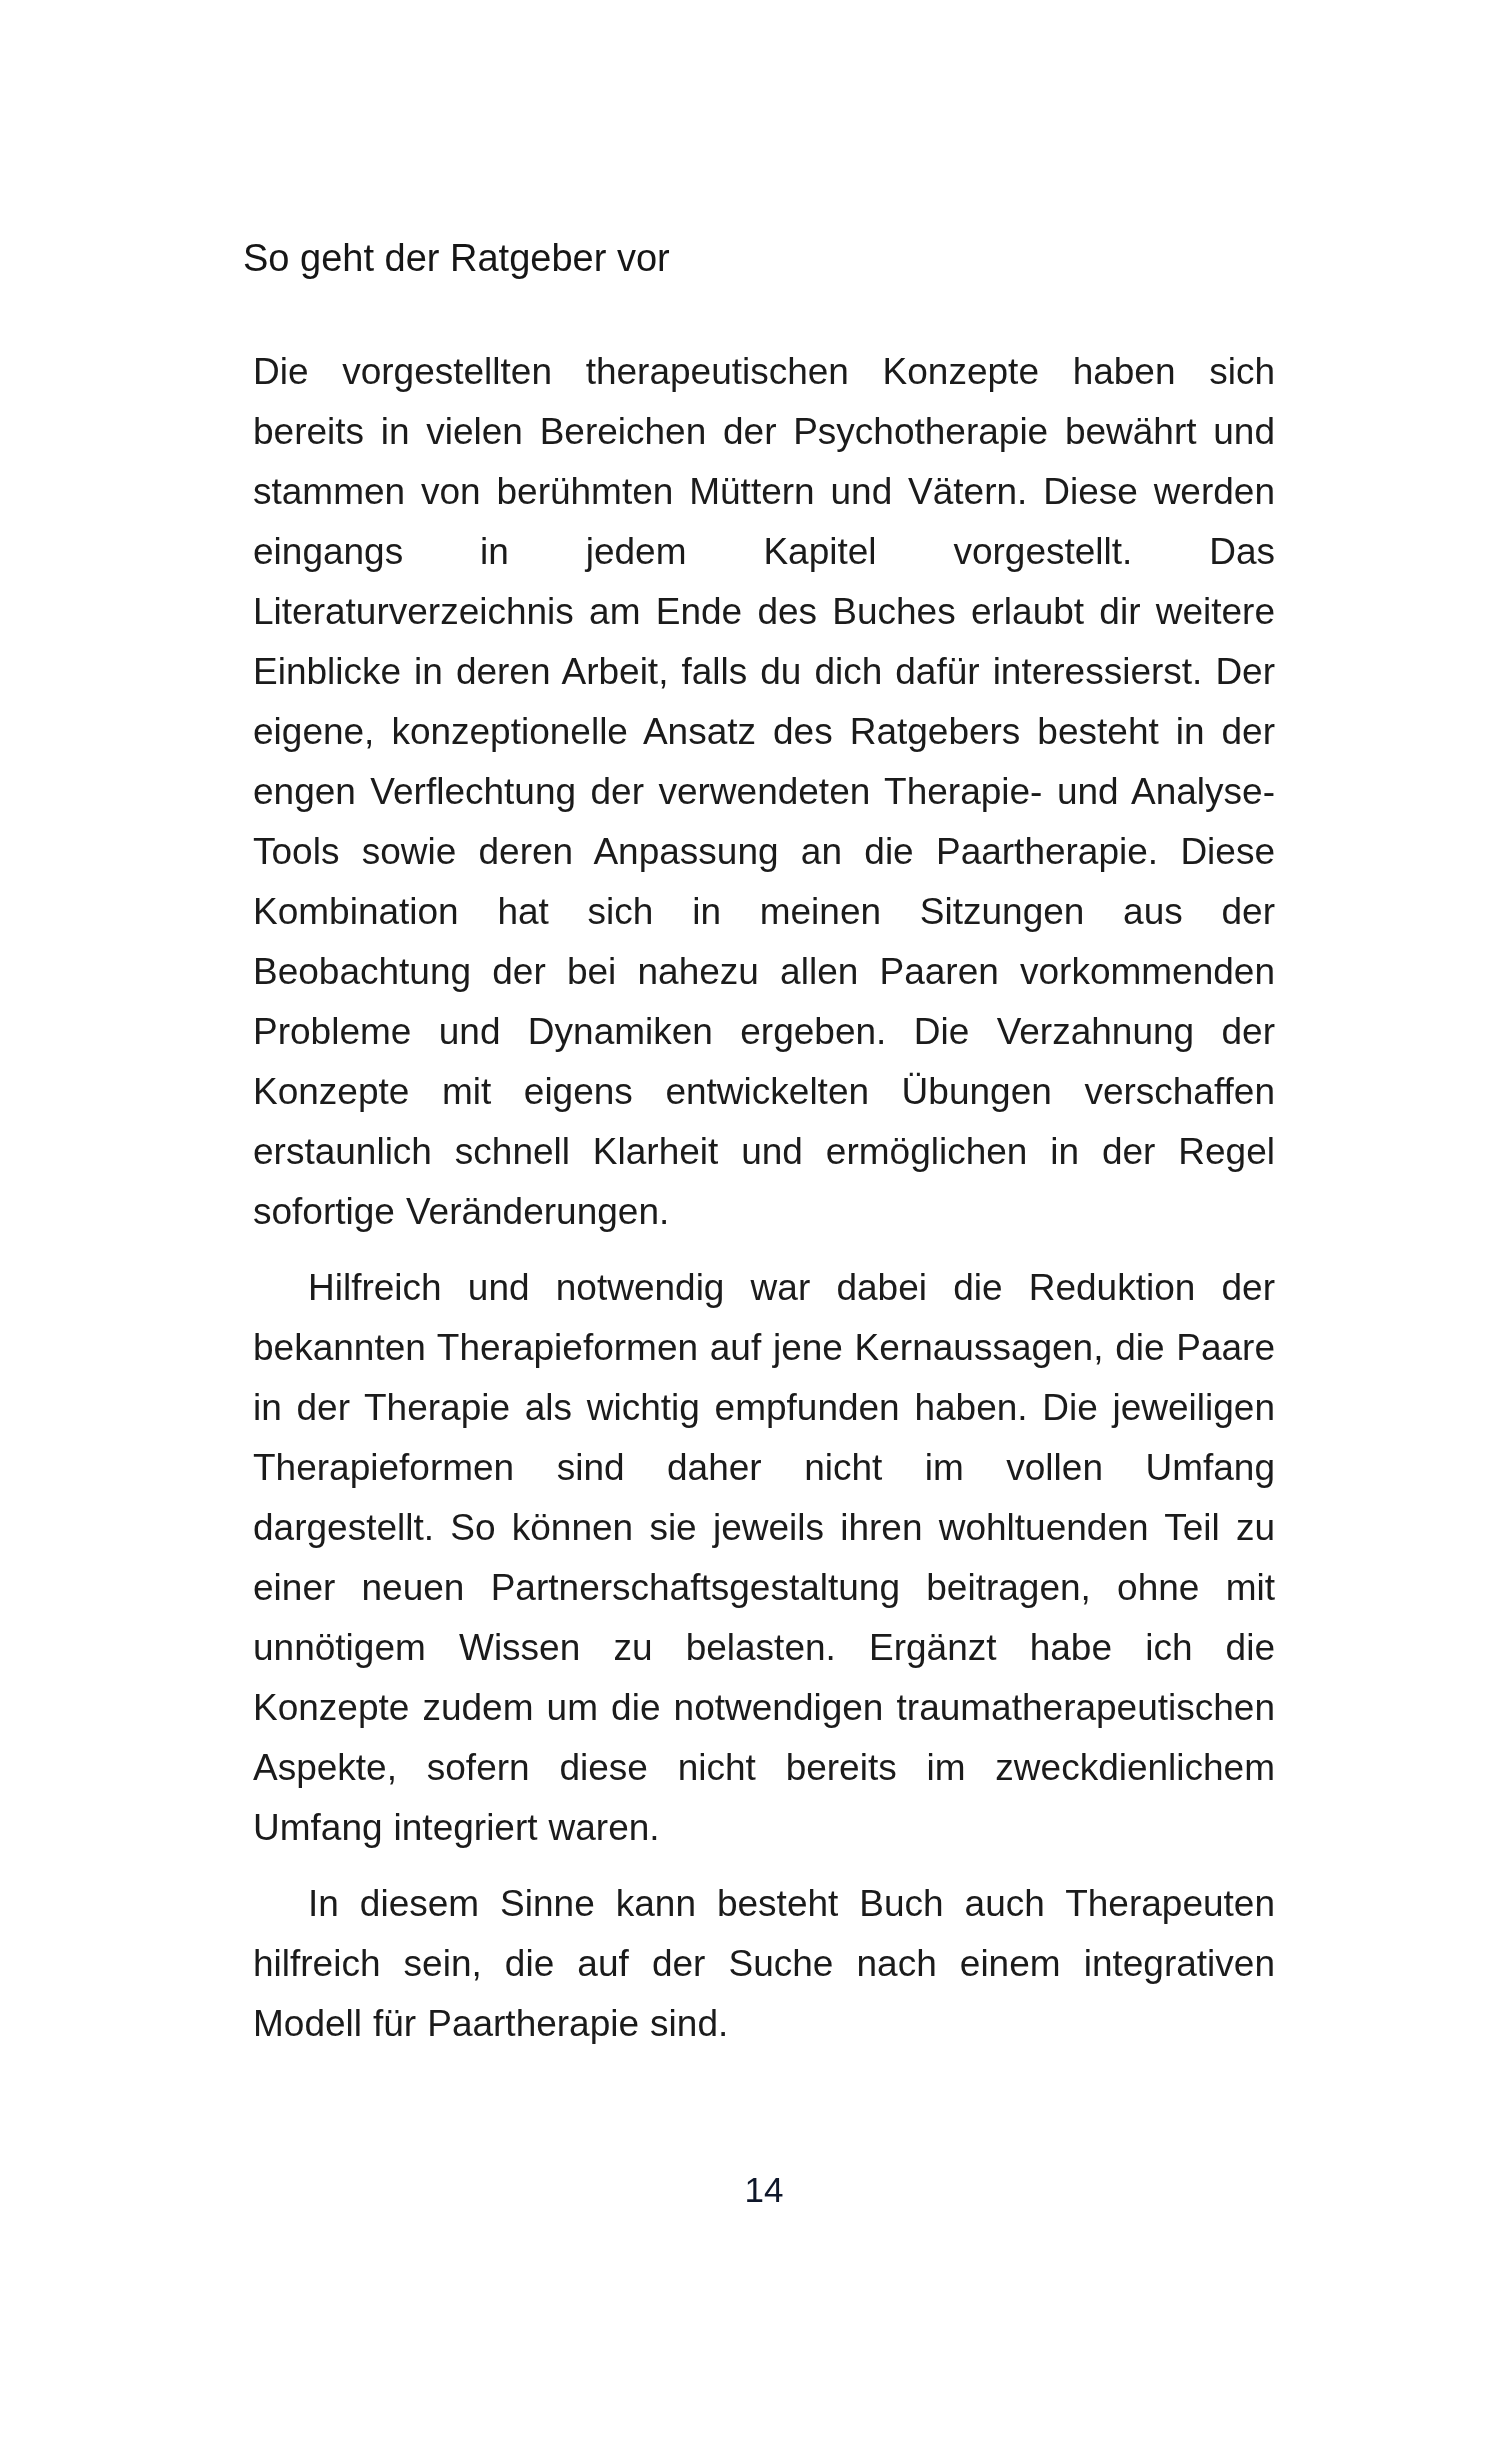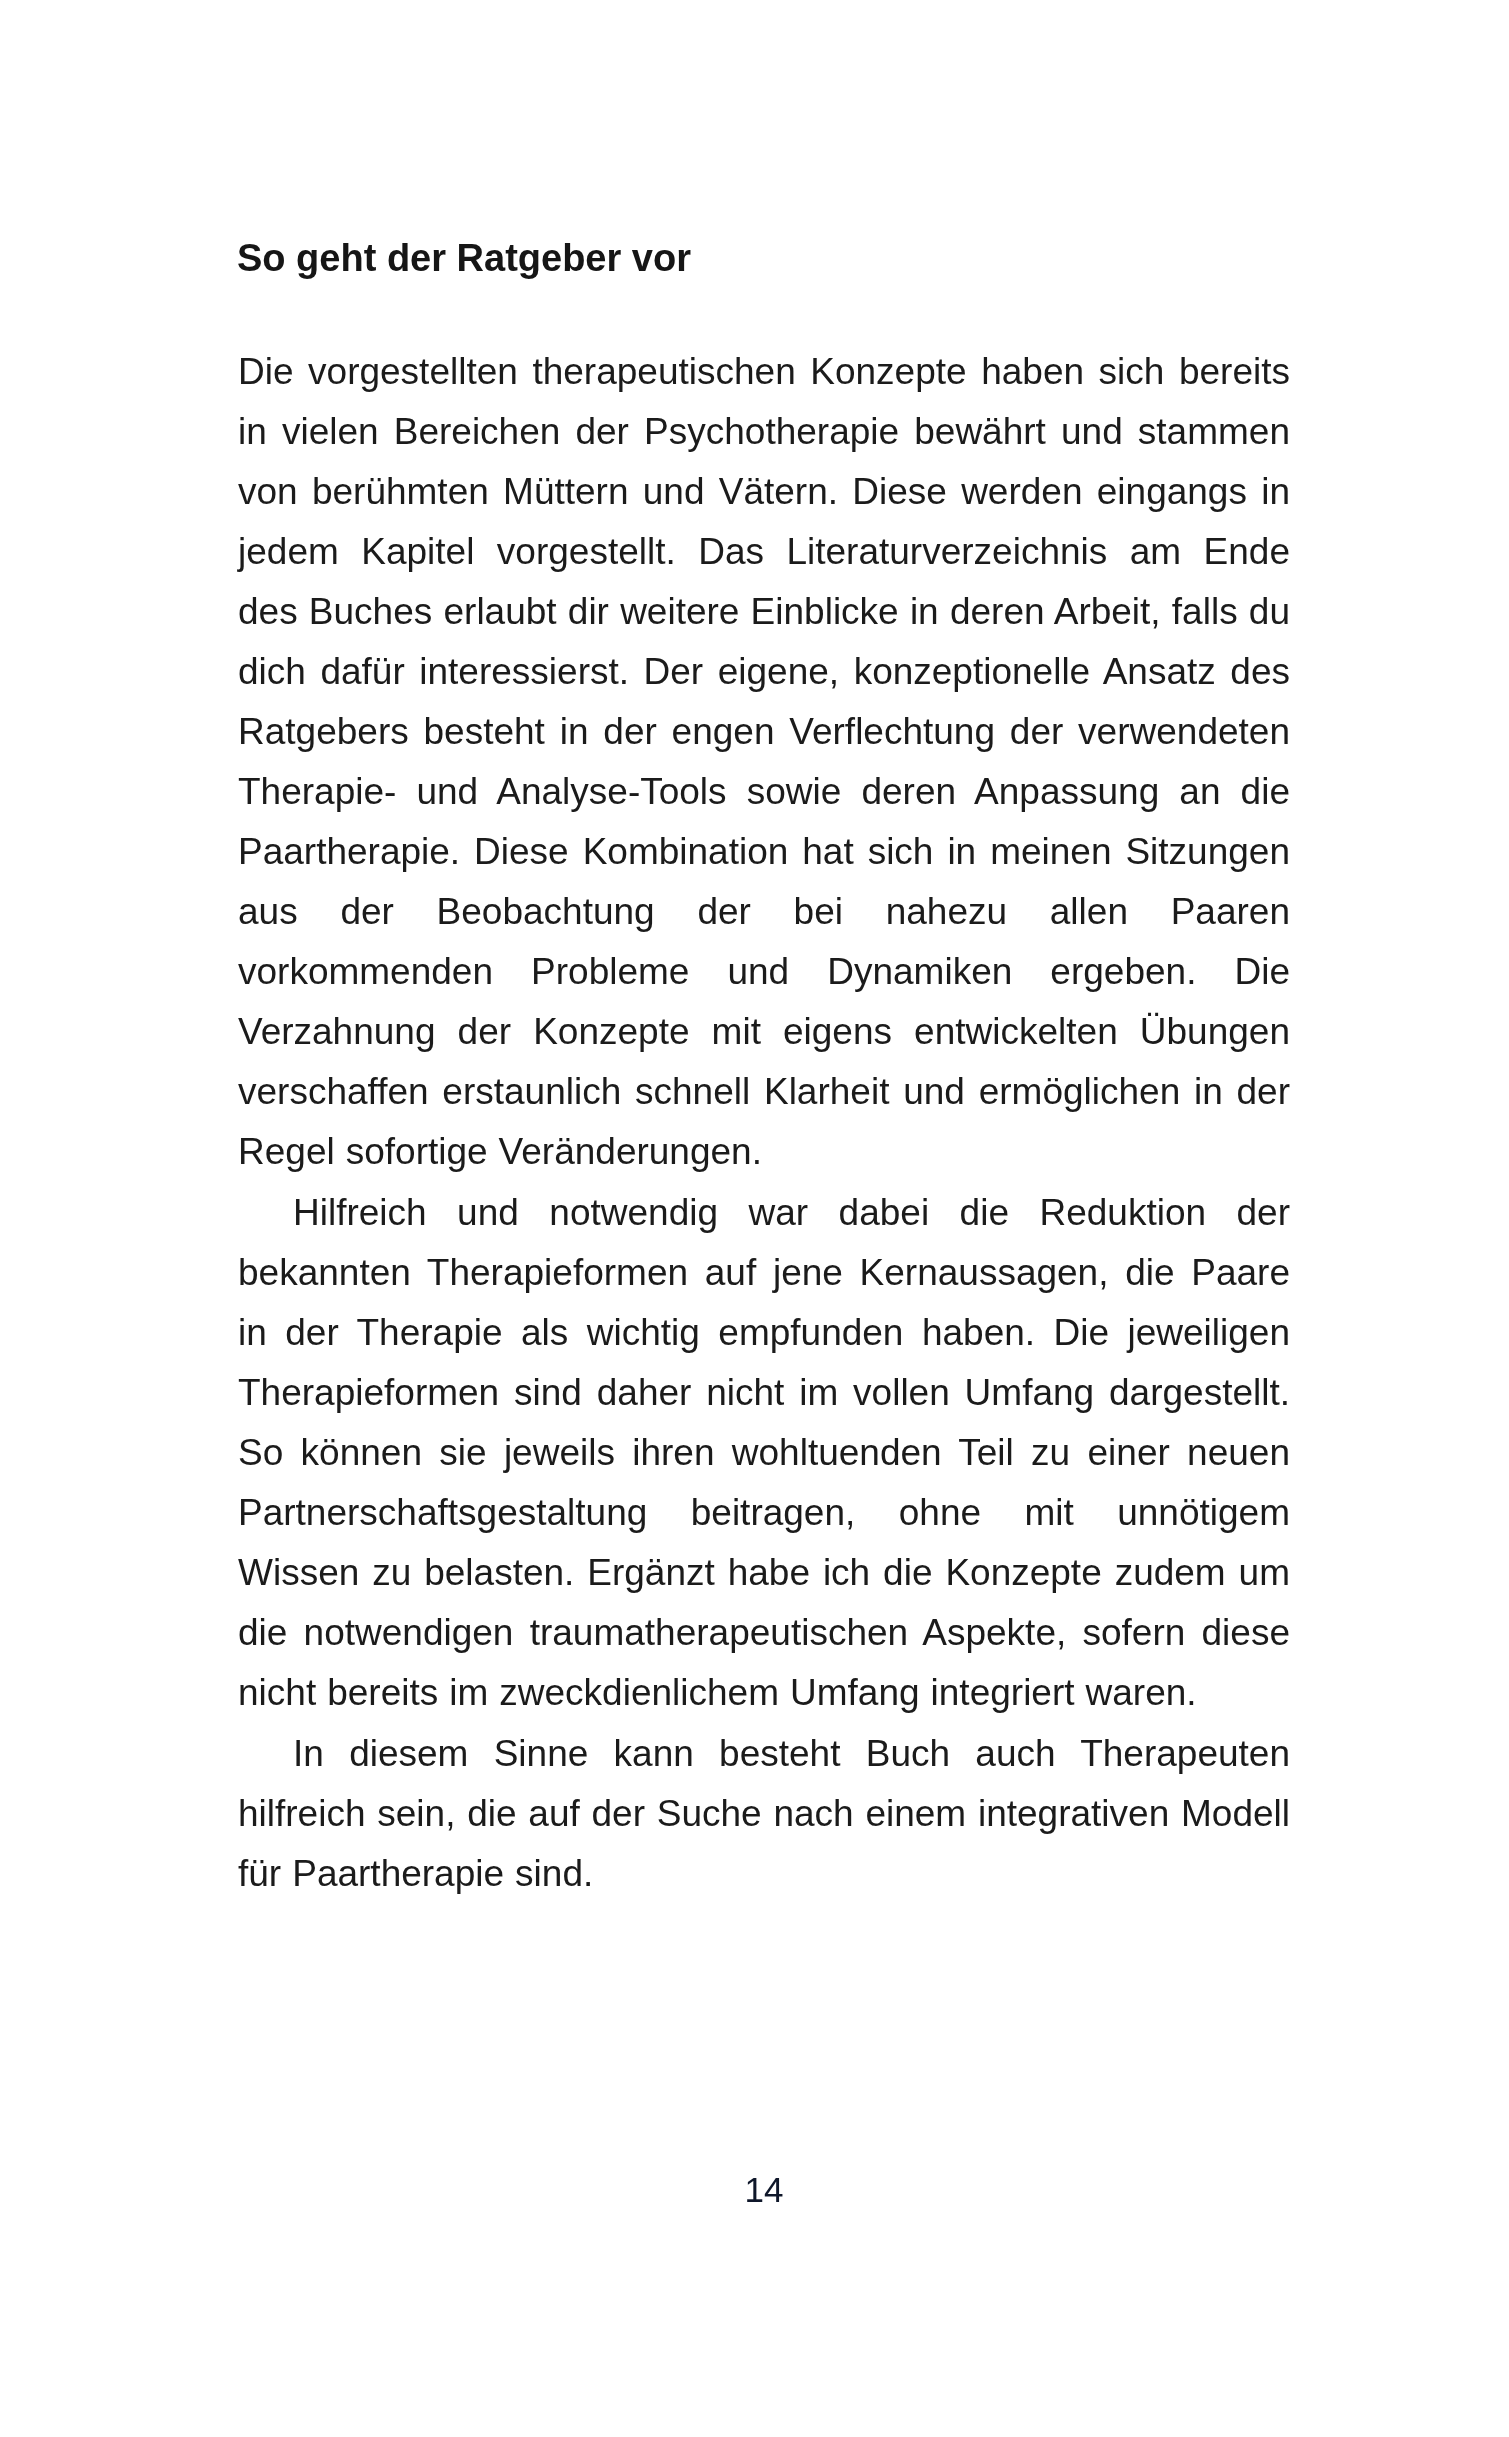--- a/index.html
+++ b/index.html
@@ -19,30 +19,30 @@
     background: #ffffff;
   }
   .content {
     position: absolute;
     left: 237px;
     top: 235px;
     width: 1054px;
   }
   .heading {
     font-size: 38px;
-    font-weight: bold;
+    font-weight: normal;
     line-height: 1.25;
-    margin: 0 0 59px 0;
+    margin: 0 0 59px 6px;
     color: #161616;
   }
   .para {
     font-size: 37px;
     line-height: 60px;
     text-align: justify;
-    margin: 1px;
+    margin: 16px;
     hyphens: auto;
     -webkit-hyphens: auto;
     word-spacing: 0.02em;
   }
   .para.indent {
     text-indent: 55px;
   }
   .page-number {
     position: absolute;
     top: 2170px;

